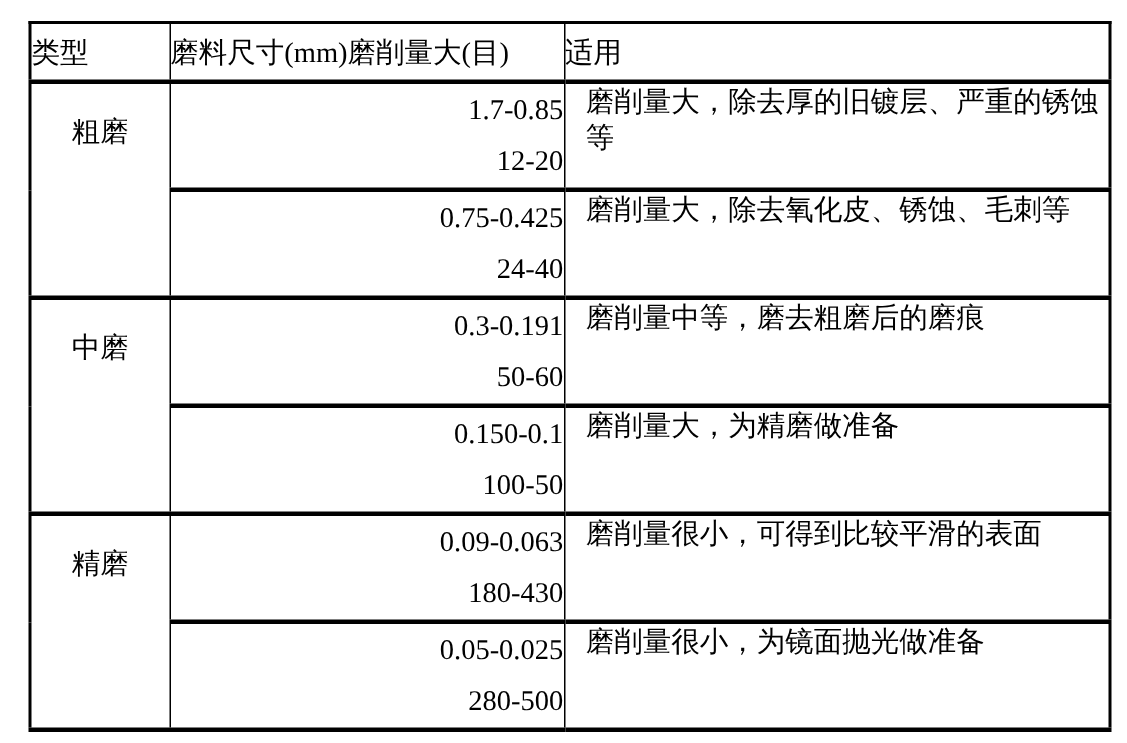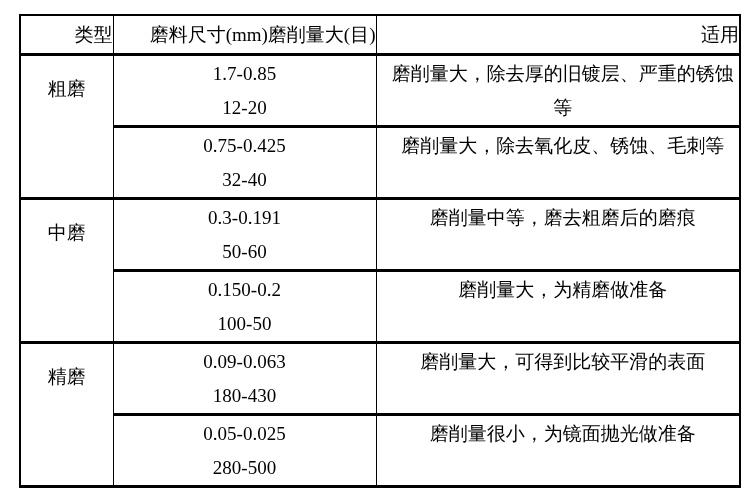--- a/index.html
+++ b/index.html
@@ -28,50 +28,50 @@
   th, td {
     border-left: 1px solid #000000;
     border-right: 1px solid #000000;
     font-weight: normal;
     font-size: 19px;
     padding: 0;
     overflow: hidden;
   }
   thead th {
     height: 37px;
-    text-align: right;
+    text-align: left;
     vertical-align: middle;
     border-bottom: 3px solid #000000;
   }
   tbody tr.data-row {
     height: 70px;
   }
   tbody td {
     border-bottom: 3px solid #000000;
     vertical-align: top;
     text-align: center;
   }
   td.type-cell {
     line-height: 35px;
     padding-top: 15px;
     margin-top: 47px;
   }
   td.size-cell .size-line,
   td.size-cell .grit-line {
     height: 34px;
     line-height: 34px;
-    text-align: center;
+    text-align: right;
   }
   td.size-cell {
     padding-top: 1px;
   }
   td.app-cell {
     padding: 1px 4px 0 14px;
-    line-height: 34px;
-    text-align: center;
+    line-height: 24px;
+    text-align: left;
   }
 </style>
 </head>
 <body>
 
 <table class="grade-table">
   <colgroup>
     <col class="c-type">
     <col class="c-size">
     <col class="c-app">
@@ -89,48 +89,48 @@
       <td class="type-cell" rowspan="2">粗磨</td>
       <td class="size-cell">
         <div class="size-line">1.7-0.85</div>
         <div class="grit-line">12-20</div>
       </td>
       <td class="app-cell">磨削量大，除去厚的旧镀层、严重的锈蚀等</td>
     </tr>
     <tr class="data-row">
       <td class="size-cell">
         <div class="size-line">0.75-0.425</div>
-        <div class="grit-line">32-40</div>
+        <div class="grit-line">24-40</div>
       </td>
       <td class="app-cell">磨削量大，除去氧化皮、锈蚀、毛刺等</td>
     </tr>
 
     <tr class="data-row">
       <td class="type-cell" rowspan="2">中磨</td>
       <td class="size-cell">
         <div class="size-line">0.3-0.191</div>
         <div class="grit-line">50-60</div>
       </td>
       <td class="app-cell">磨削量中等，磨去粗磨后的磨痕</td>
     </tr>
     <tr class="data-row">
       <td class="size-cell">
-        <div class="size-line">0.150-0.2</div>
+        <div class="size-line">0.150-0.1</div>
         <div class="grit-line">100-50</div>
       </td>
       <td class="app-cell">磨削量大，为精磨做准备</td>
     </tr>
 
     <tr class="data-row">
       <td class="type-cell" rowspan="2">精磨</td>
       <td class="size-cell">
         <div class="size-line">0.09-0.063</div>
         <div class="grit-line">180-430</div>
       </td>
-      <td class="app-cell">磨削量大，可得到比较平滑的表面</td>
+      <td class="app-cell">磨削量很小，可得到比较平滑的表面</td>
     </tr>
     <tr class="data-row">
       <td class="size-cell">
         <div class="size-line">0.05-0.025</div>
         <div class="grit-line">280-500</div>
       </td>
       <td class="app-cell">磨削量很小，为镜面抛光做准备</td>
     </tr>
 
   </tbody>

